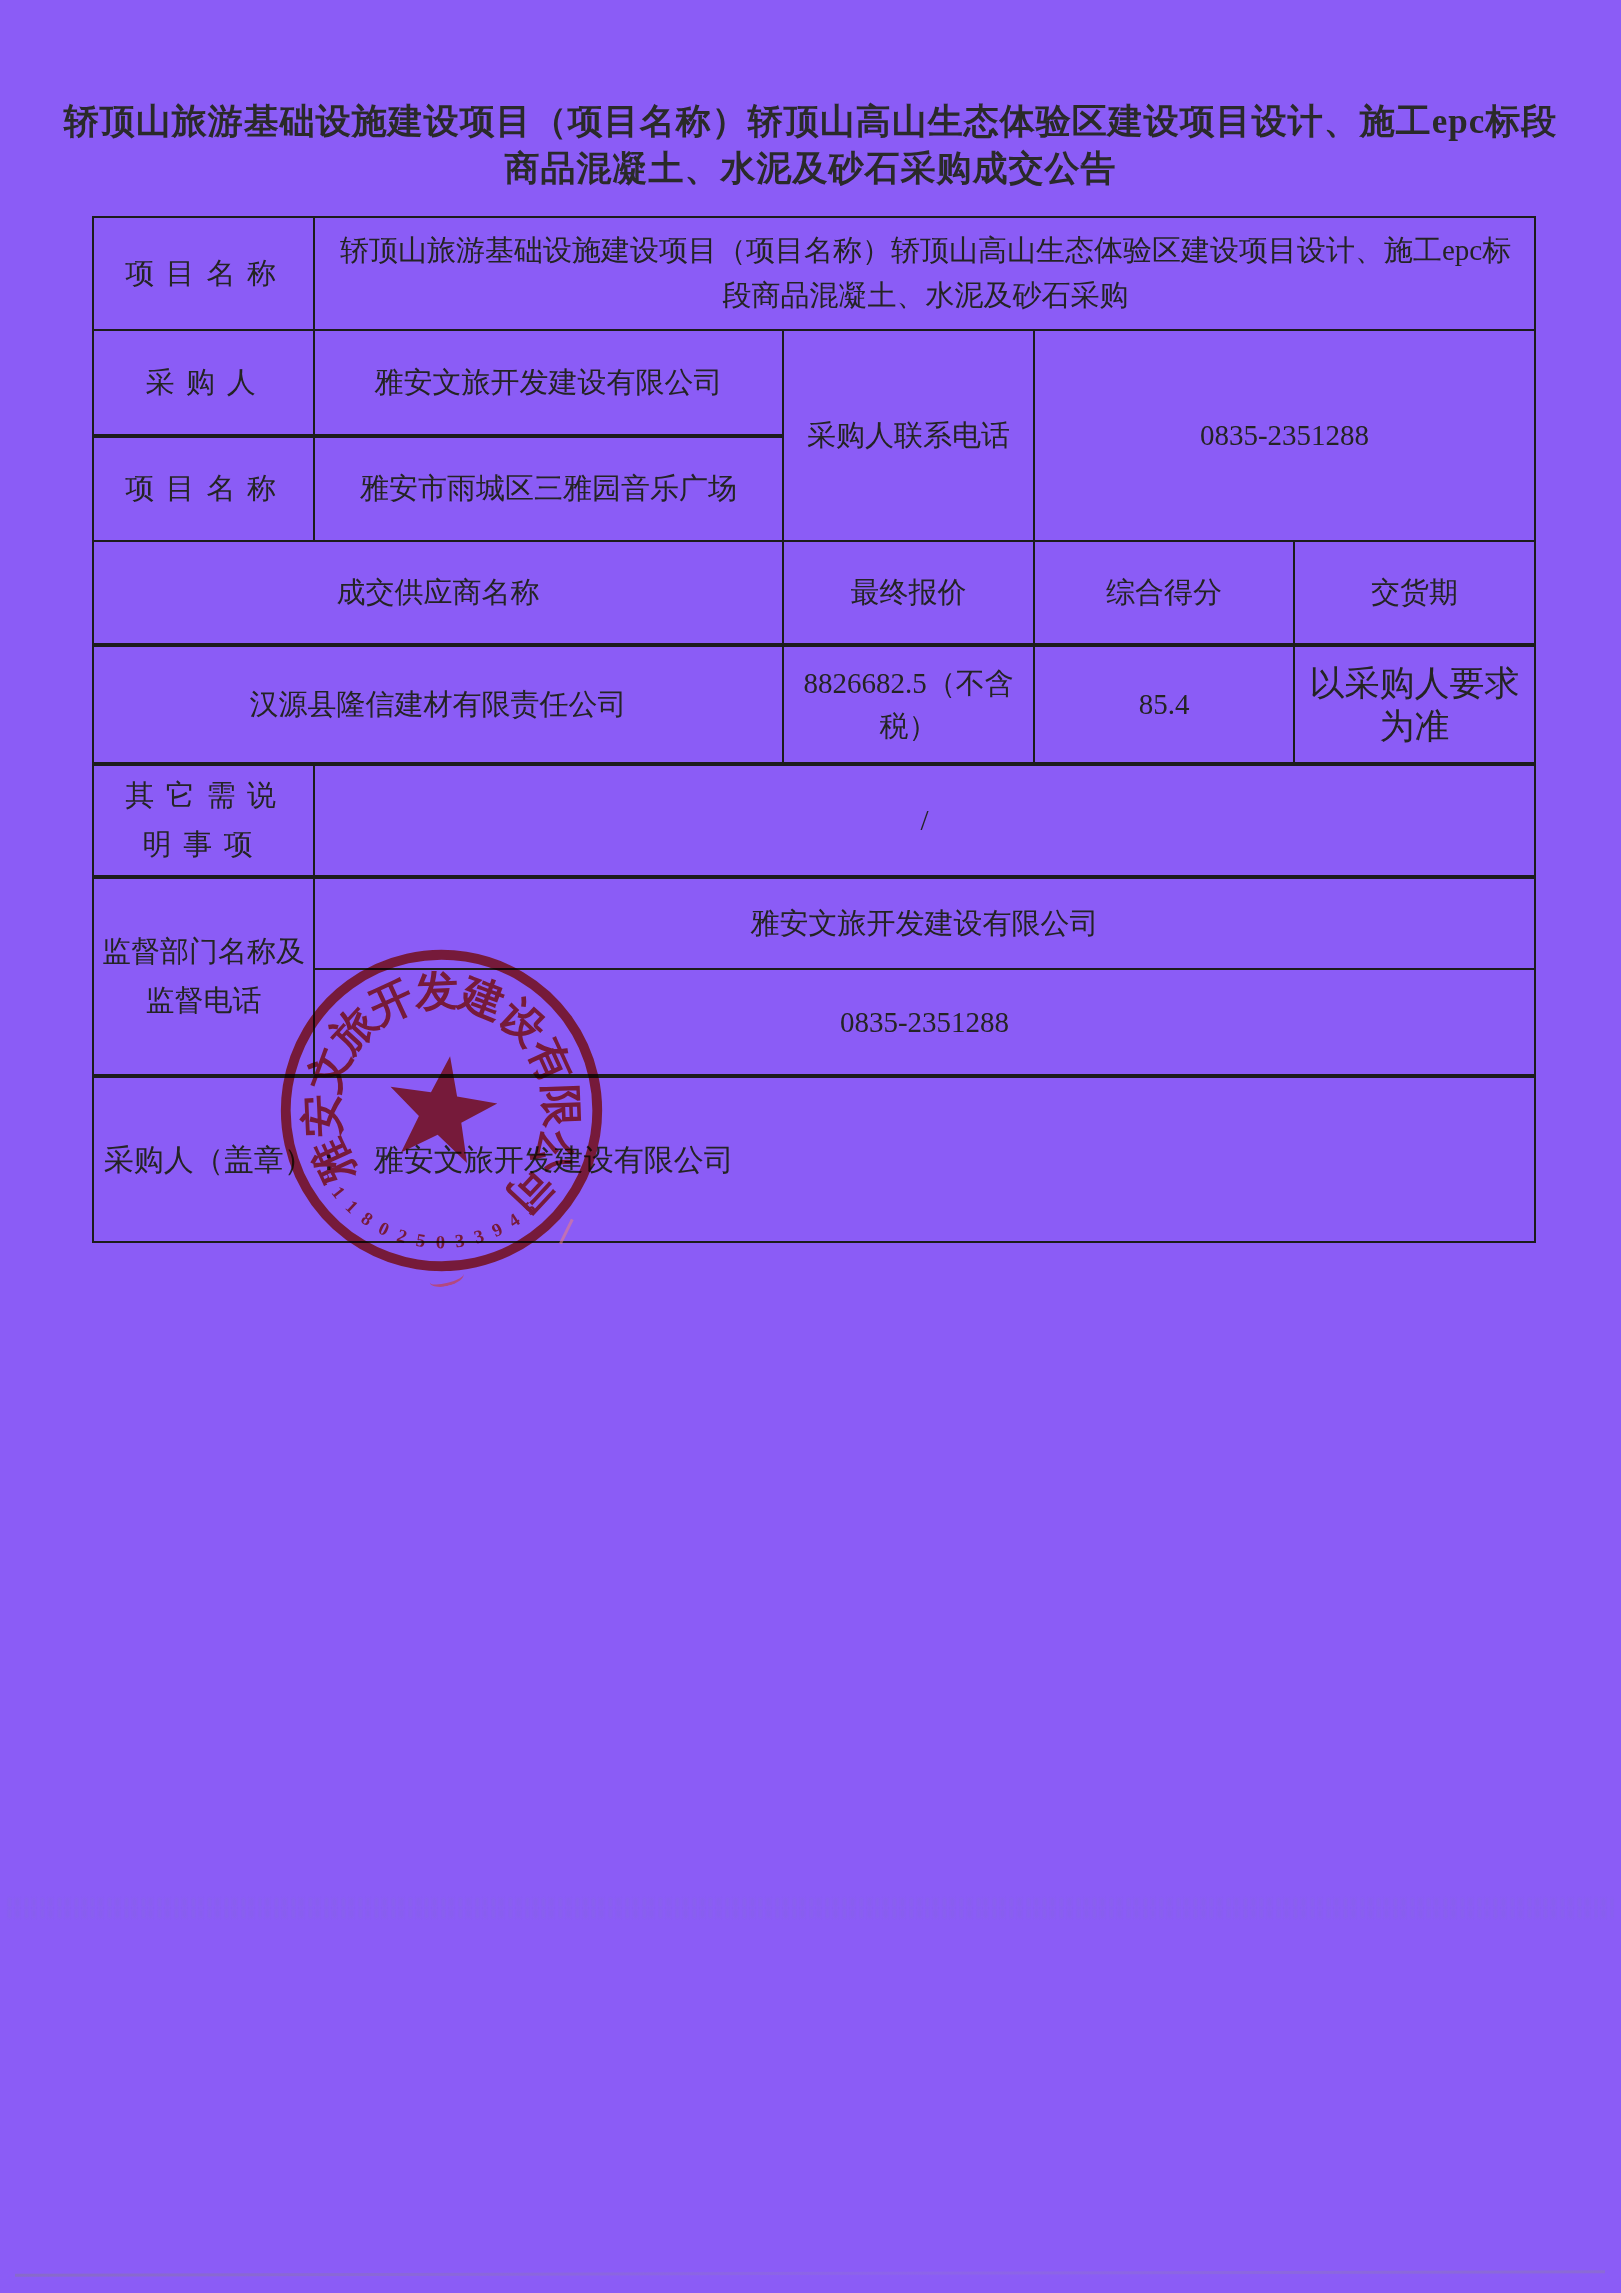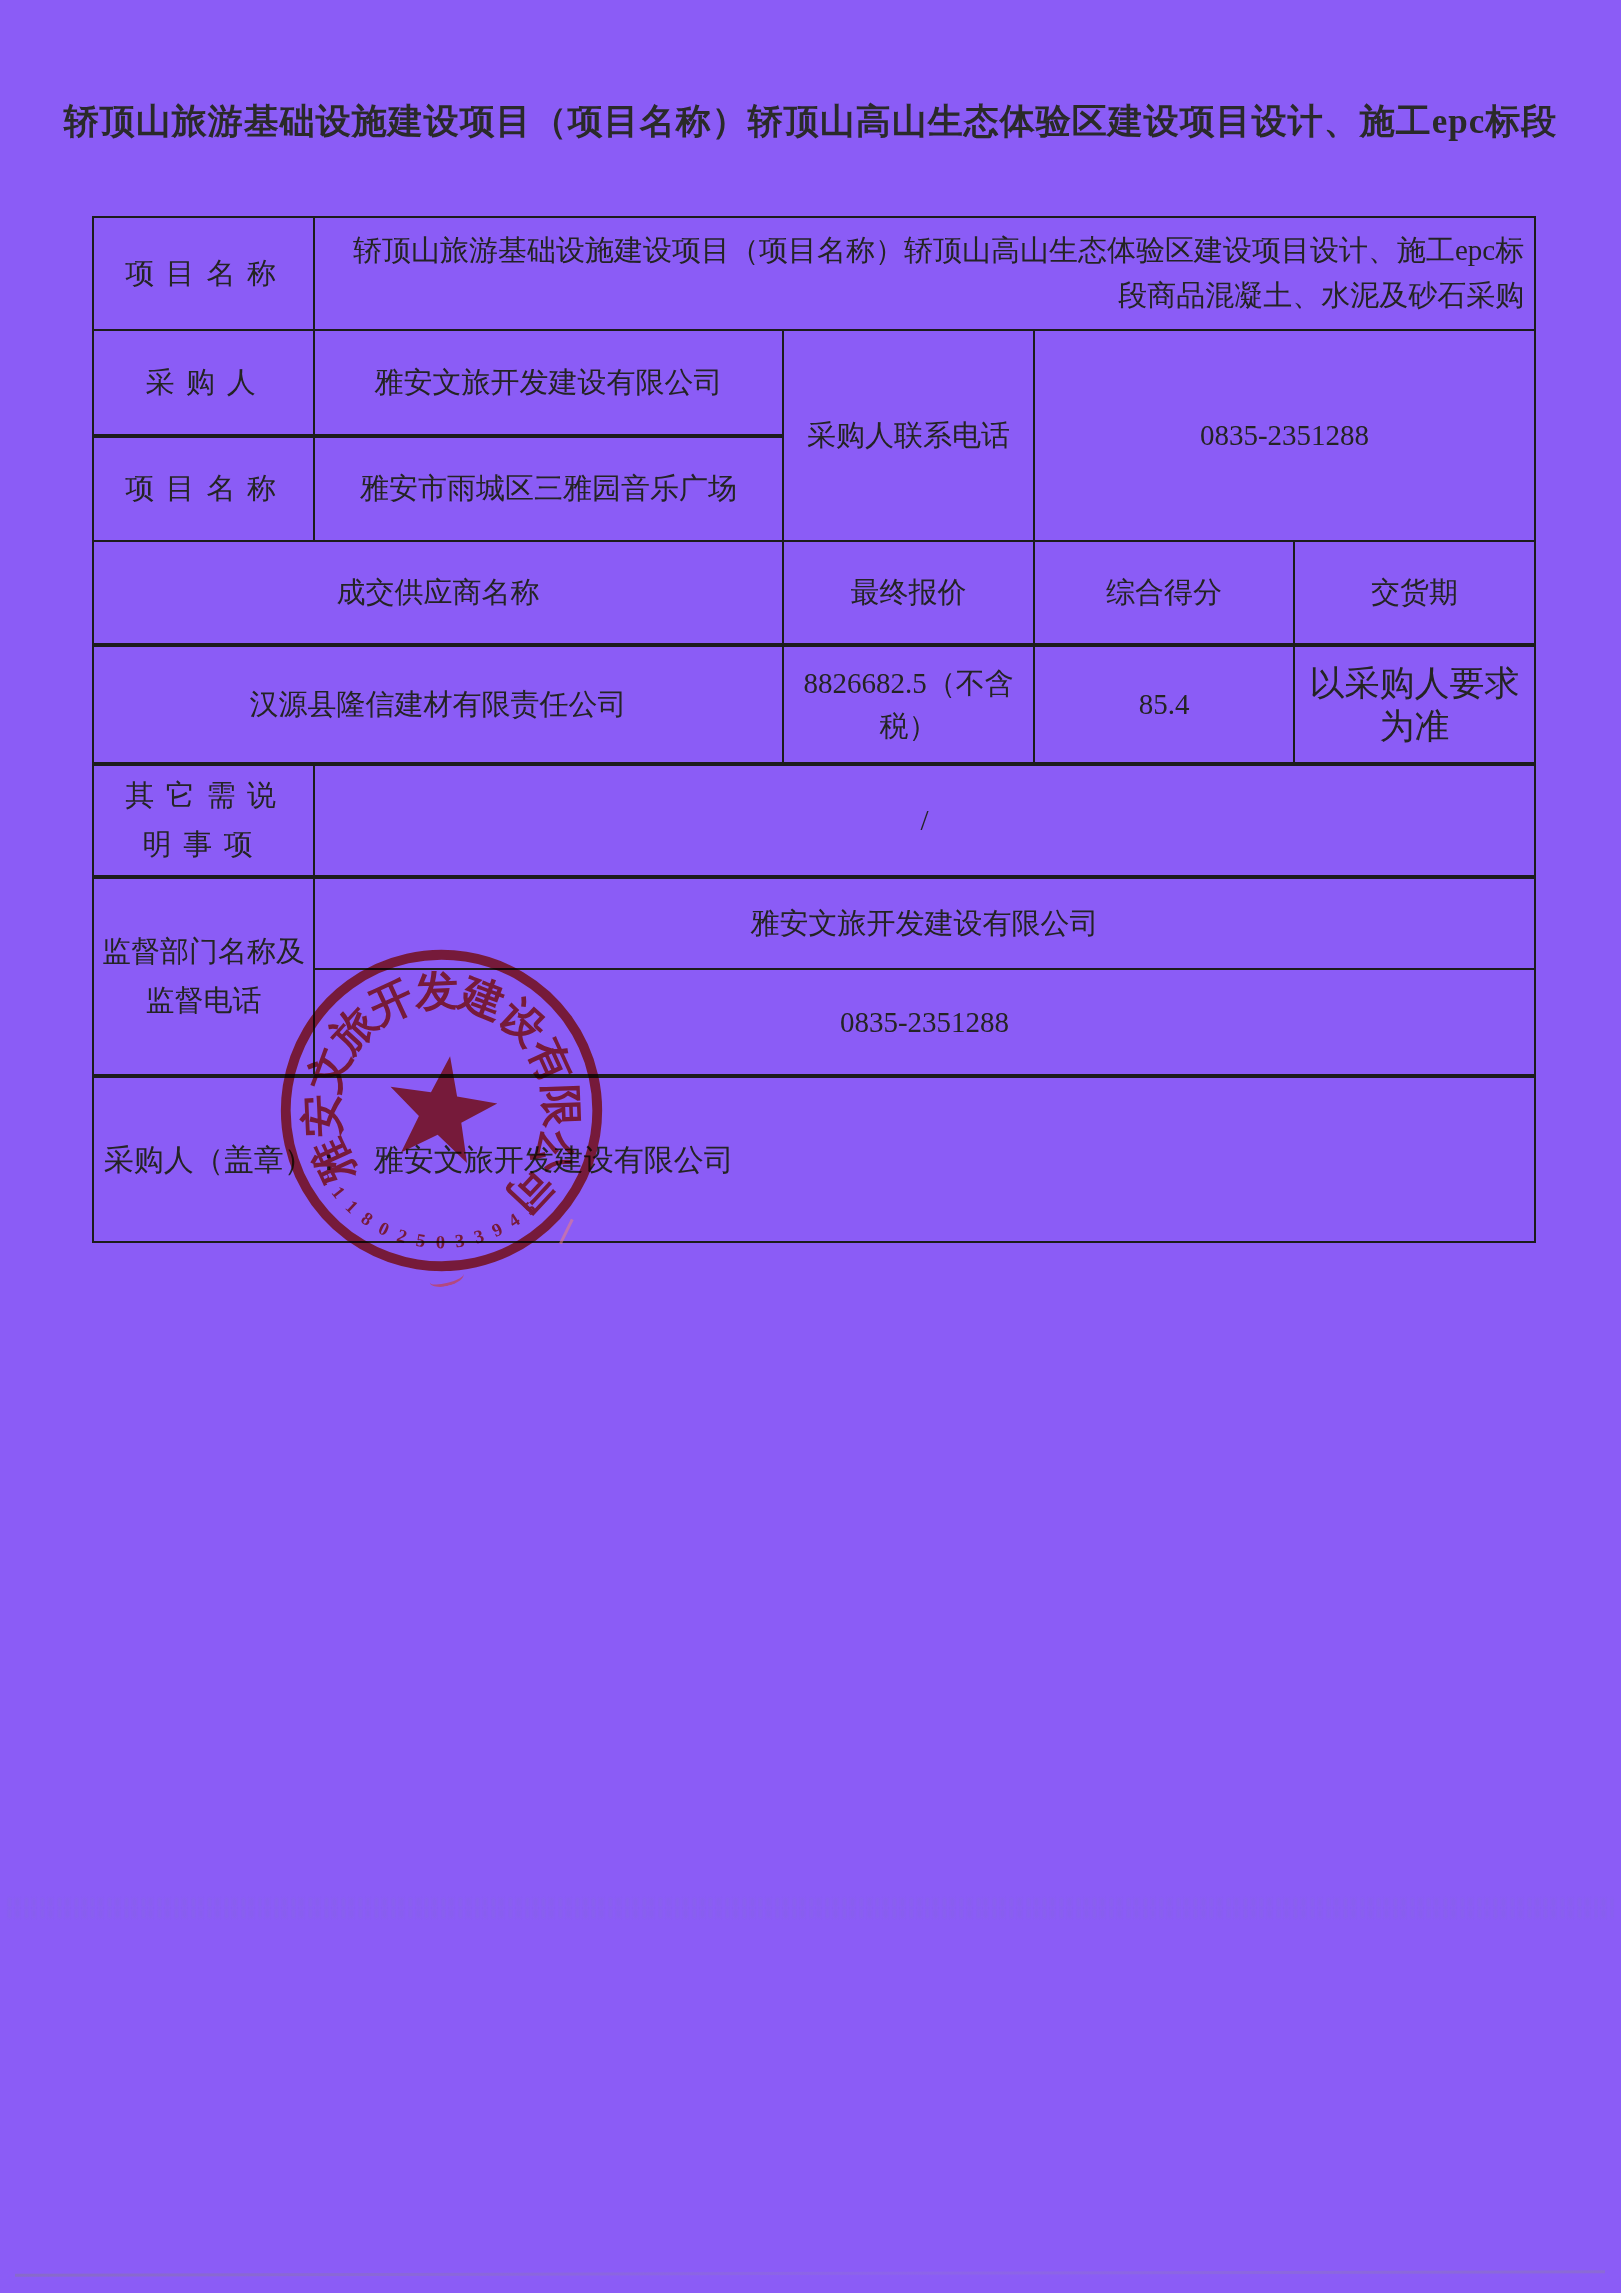--- a/index.html
+++ b/index.html
@@ -17,21 +17,21 @@
     border-collapse:collapse;table-layout:fixed;font-size:29px;color:#242424;
   }
   td{
     border:2.9px solid #1c1c1c;text-align:center;vertical-align:middle;
     padding:3.9px 7.8px;font-weight:400;line-height:43px;
   }
   .bb-thick{border-bottom-width:4.9px}
   .bb-thin{border-bottom-width:2px}
   .ls{letter-spacing:.40em;text-indent:.20em}
   .pre{white-space:pre-line;line-height:49px}
-  .val-left{text-align:right;padding:5.9px 9.8px 5.9px 11.8px;line-height:45px}
+  .val-left{text-align:center;padding:5.9px 9.8px 5.9px 11.8px;line-height:45px}
   .tight{padding:2px 2.9px;font-size:35px}
   .seal-cell{text-align:left;padding-left:9.8px;font-size:30px}
   tr.r1>td{height:99px}
   tr.r2>td{height:95px}
   tr.r3>td{height:95px}
   tr.r4>td{height:93px}
   tr.r5>td{height:107px}
   tr.r6>td{height:101px}
   tr.r7>td{height:82px}
   tr.r8>td{height:96px}
@@ -66,20 +66,21 @@
     transform:rotate(-.12deg);
   }
 </style>
 </head>
 <body>
 
 <div class="page">
 
   <div class="title">
     <div>轿顶山旅游基础设施建设项目（项目名称）轿顶山高山生态体验区建设项目设计、施工epc标段</div>
+    <div>商品混凝土、水泥及砂石采购成交公告</div>
   </div>
 
   <table class="doc-table">
     <colgroup>
       <col style="width:221px">
         <col style="width:469px">
         <col style="width:251px">
         <col style="width:260px">
         <col style="width:241px">
     </colgroup>

